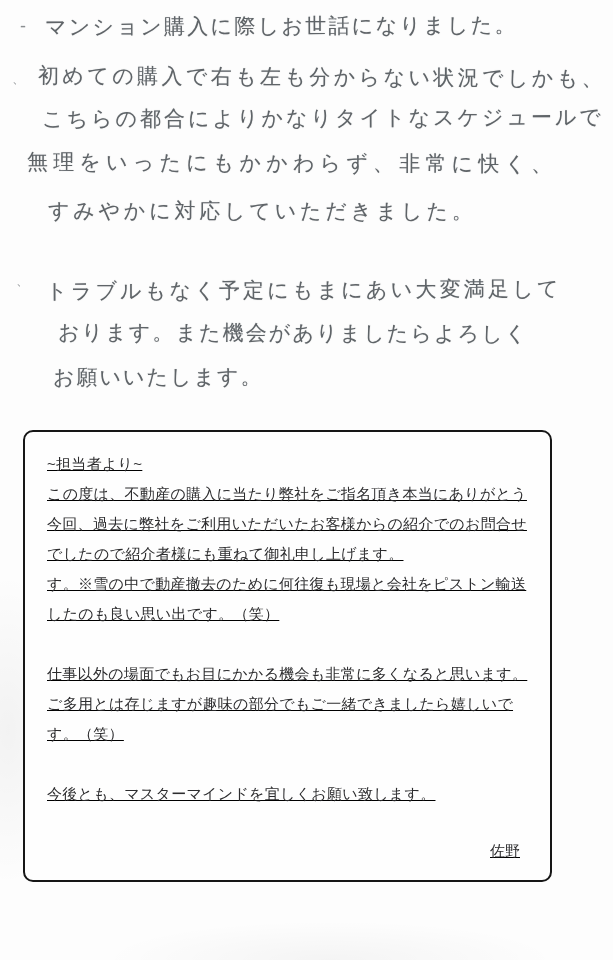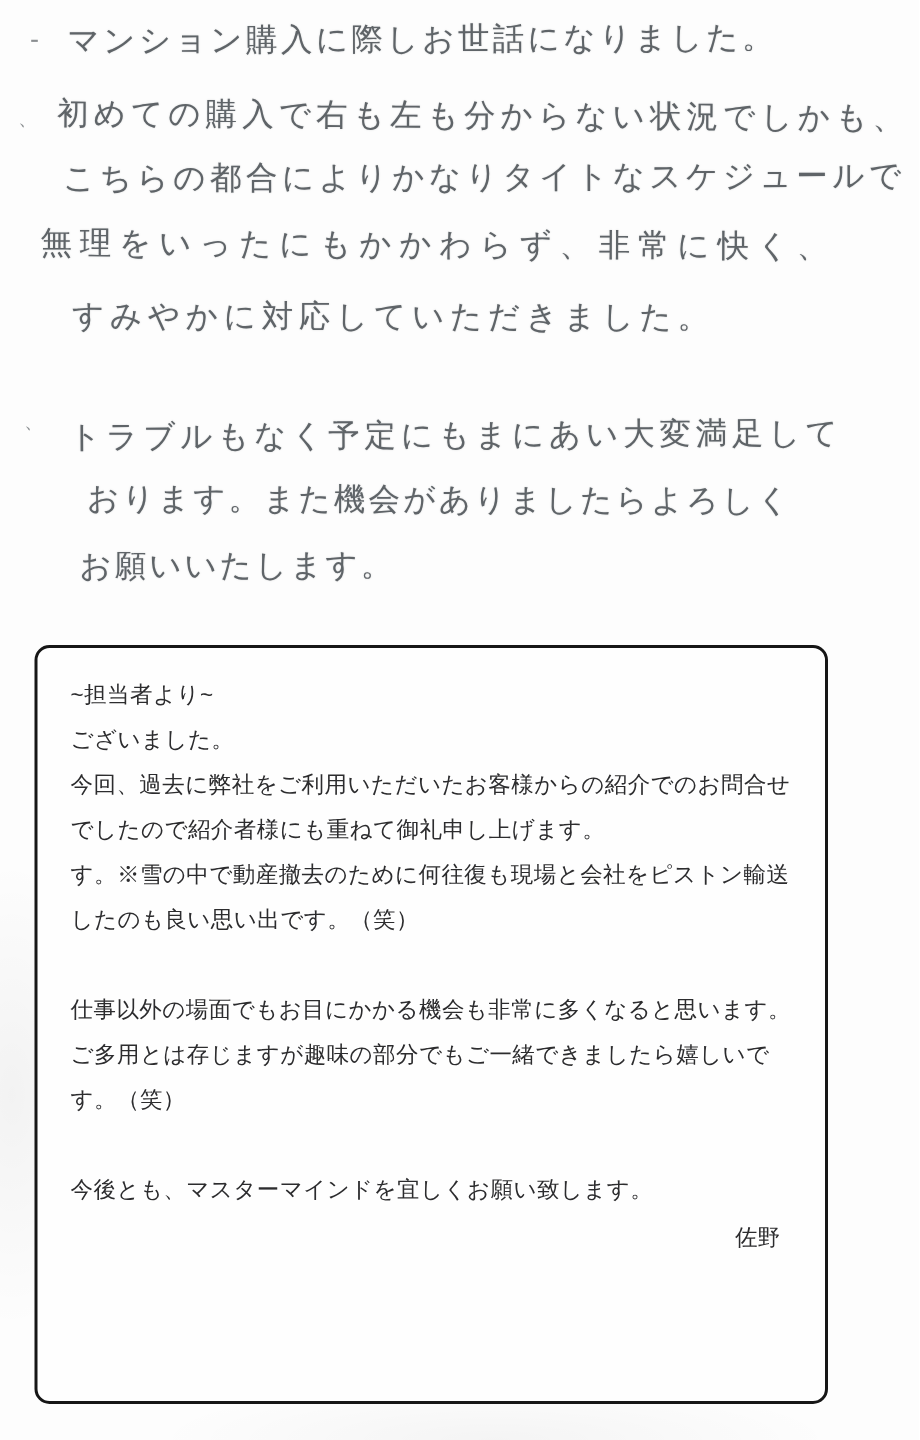--- a/index.html
+++ b/index.html
@@ -38,42 +38,43 @@
     color: #8a8e91;
     white-space: nowrap;
   }
 
   
   .reply-box {
     position: absolute;
     left: 23px;
     top: 430px;
     width: 529px;
-    height: 506px;
+    height: 452px;
     border: 2px solid #161616;
     border-radius: 10px;
     background: #fefefe;
     padding: 17px 24px 0 22px;
     overflow: hidden;
+    text-decoration: underline;
   }
   .reply-line {
     font-size: 15px;
     line-height: 30px;
     min-height: 30px;
     color: #2c2c2e;
     white-space: nowrap;
     letter-spacing: 0.3px;
   }
   .reply-signature {
     font-size: 15px;
     line-height: 30px;
     color: #2c2c2e;
     text-align: right;
     padding-right: 6px;
-    margin-top: 2px;
+    margin-top: 27px;
   }
 </style>
 </head>
 <body>
 
 <div class="page">
 
   <div class="smudge smudge-1"></div>
   <div class="smudge smudge-2"></div>
 
@@ -89,21 +90,21 @@
     <div class="hline" style="left:48px; top:197px; letter-spacing:3.8px; transform:rotate(0.1deg);text-align:right;">すみやかに対応していただきました。</div>
 
     <span class="hmark" style="left:16px; top:272px; font-size:13px;">、</span>
     <div class="hline" style="left:46px; top:276px; letter-spacing:3.2px; transform:rotate(-0.3deg);">トラブルもなく予定にもまにあい大変満足して</div>
     <div class="hline" style="left:58px; top:319px; letter-spacing:2.1px; transform:rotate(0.2deg);">おります。また機会がありましたらよろしく</div>
     <div class="hline" style="left:53px; top:363px; letter-spacing:2px; transform:rotate(-0.2deg);font-family:Liberation Serif, serif;">お願いいたします。</div>
   </section>
 
   <section class="reply-box">
     <div class="reply-line">~担当者より~</div>
-    <div class="reply-line">ございました。</div>
+    <div class="reply-line">この度は、不動産の購入に当たり弊社をご指名頂き本当にありがとう</div>
     <div class="reply-line">今回、過去に弊社をご利用いただいたお客様からの紹介でのお問合せ</div>
     <div class="reply-line">でしたので紹介者様にも重ねて御礼申し上げます。</div>
     <div class="reply-line">す。※雪の中で動産撤去のために何往復も現場と会社をピストン輸送</div>
     <div class="reply-line">したのも良い思い出です。（笑）</div>
     <div class="reply-line"></div>
     <div class="reply-line">仕事以外の場面でもお目にかかる機会も非常に多くなると思います。</div>
     <div class="reply-line">ご多用とは存じますが趣味の部分でもご一緒できましたら嬉しいで</div>
     <div class="reply-line">す。（笑）</div>
     <div class="reply-line"></div>
     <div class="reply-line">今後とも、マスターマインドを宜しくお願い致します。</div>

